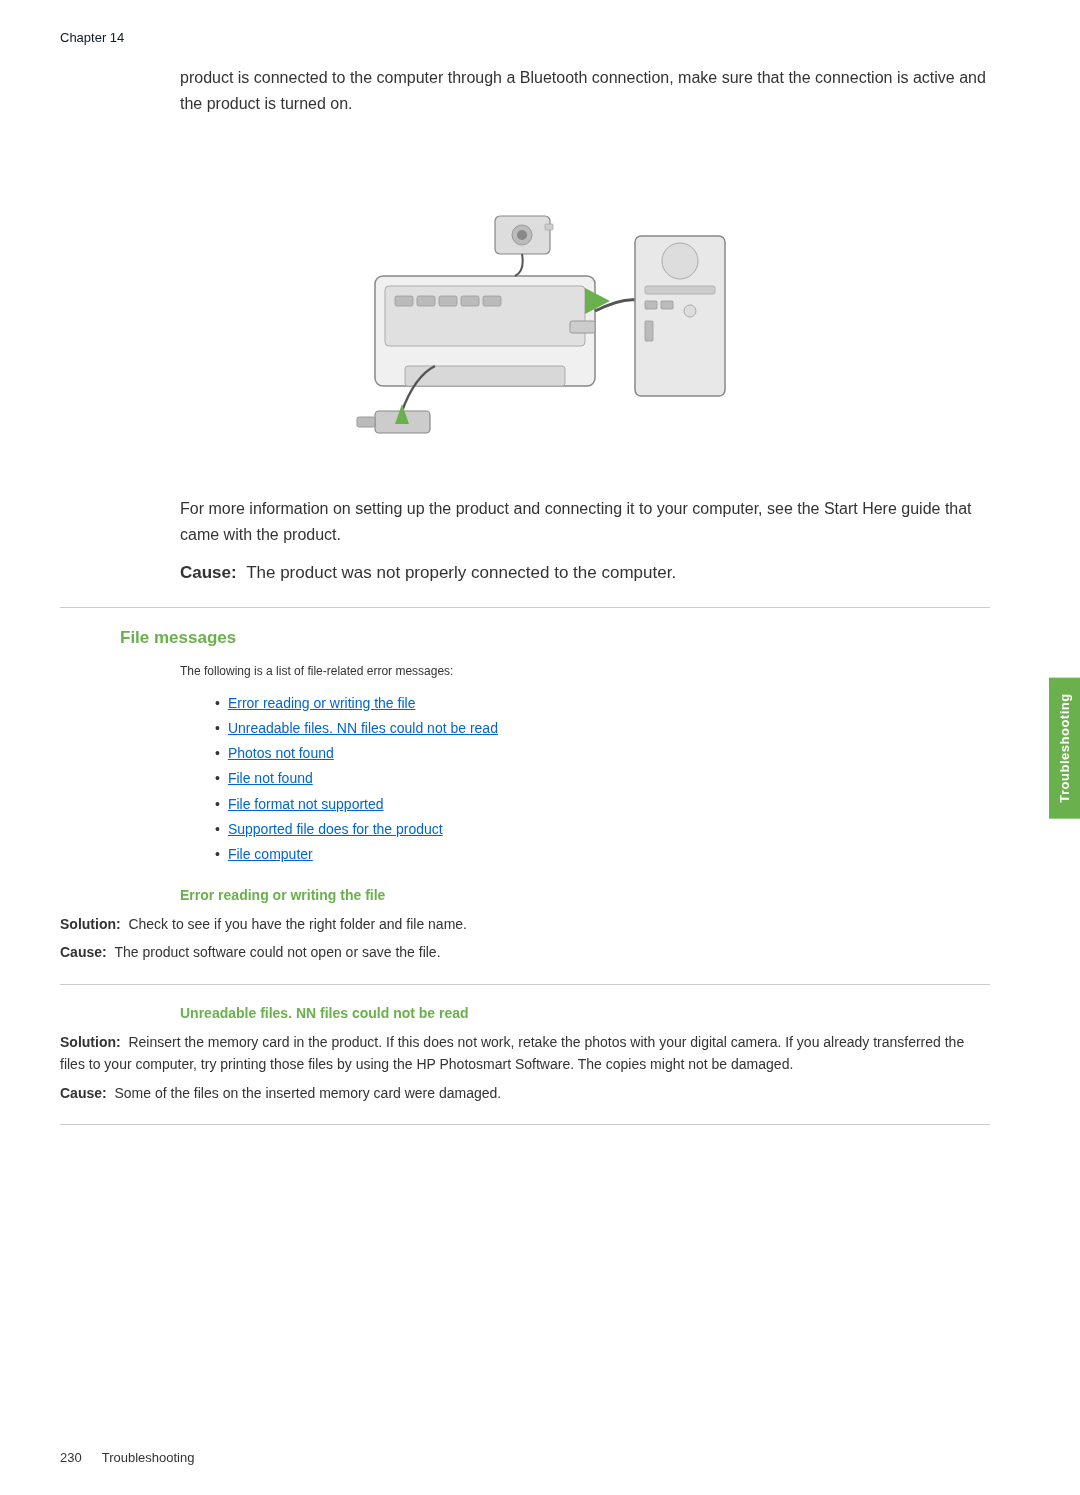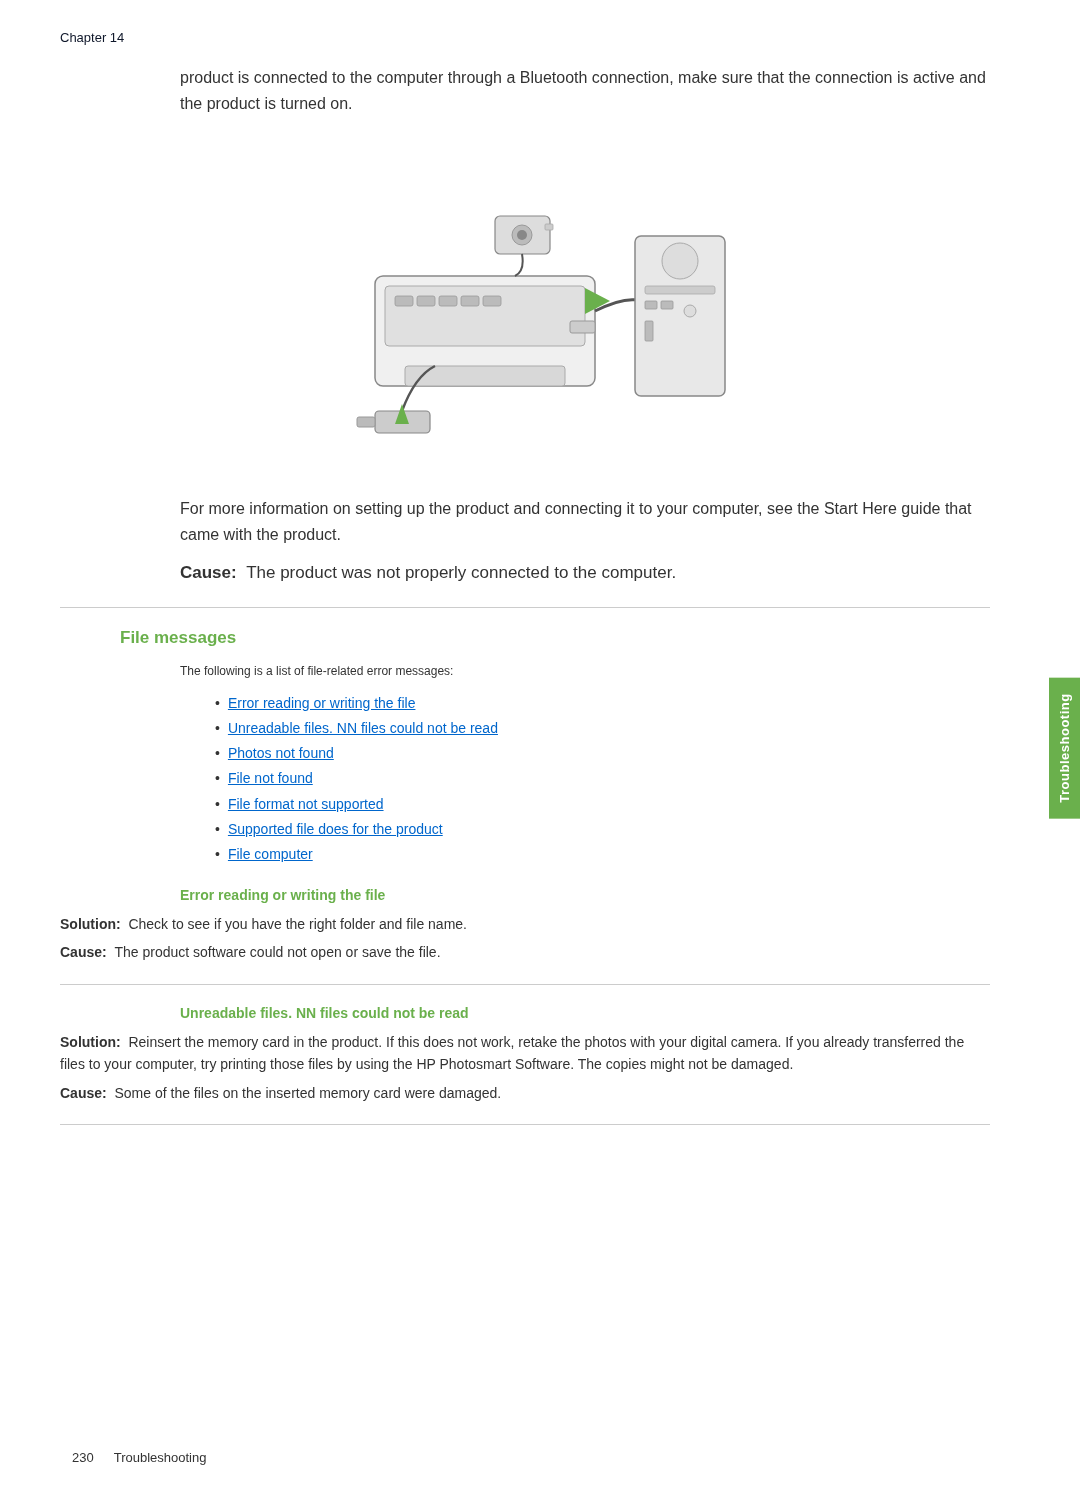--- a/index.html
+++ b/index.html
@@ -137,21 +137,21 @@
 
     
     .page-footer {
       display: flex;
       align-items: center;
       padding: 10px 60px;
       gap: 20px;
       border-top: none;
       position: absolute;
       bottom: 20px;
-      left: 12px;
+      left: 0;
     }
 
     .page-number {
       font-size: 13px;
       color: #333;
     }
 
     .footer-label {
       font-size: 13px;
       color: #333;

